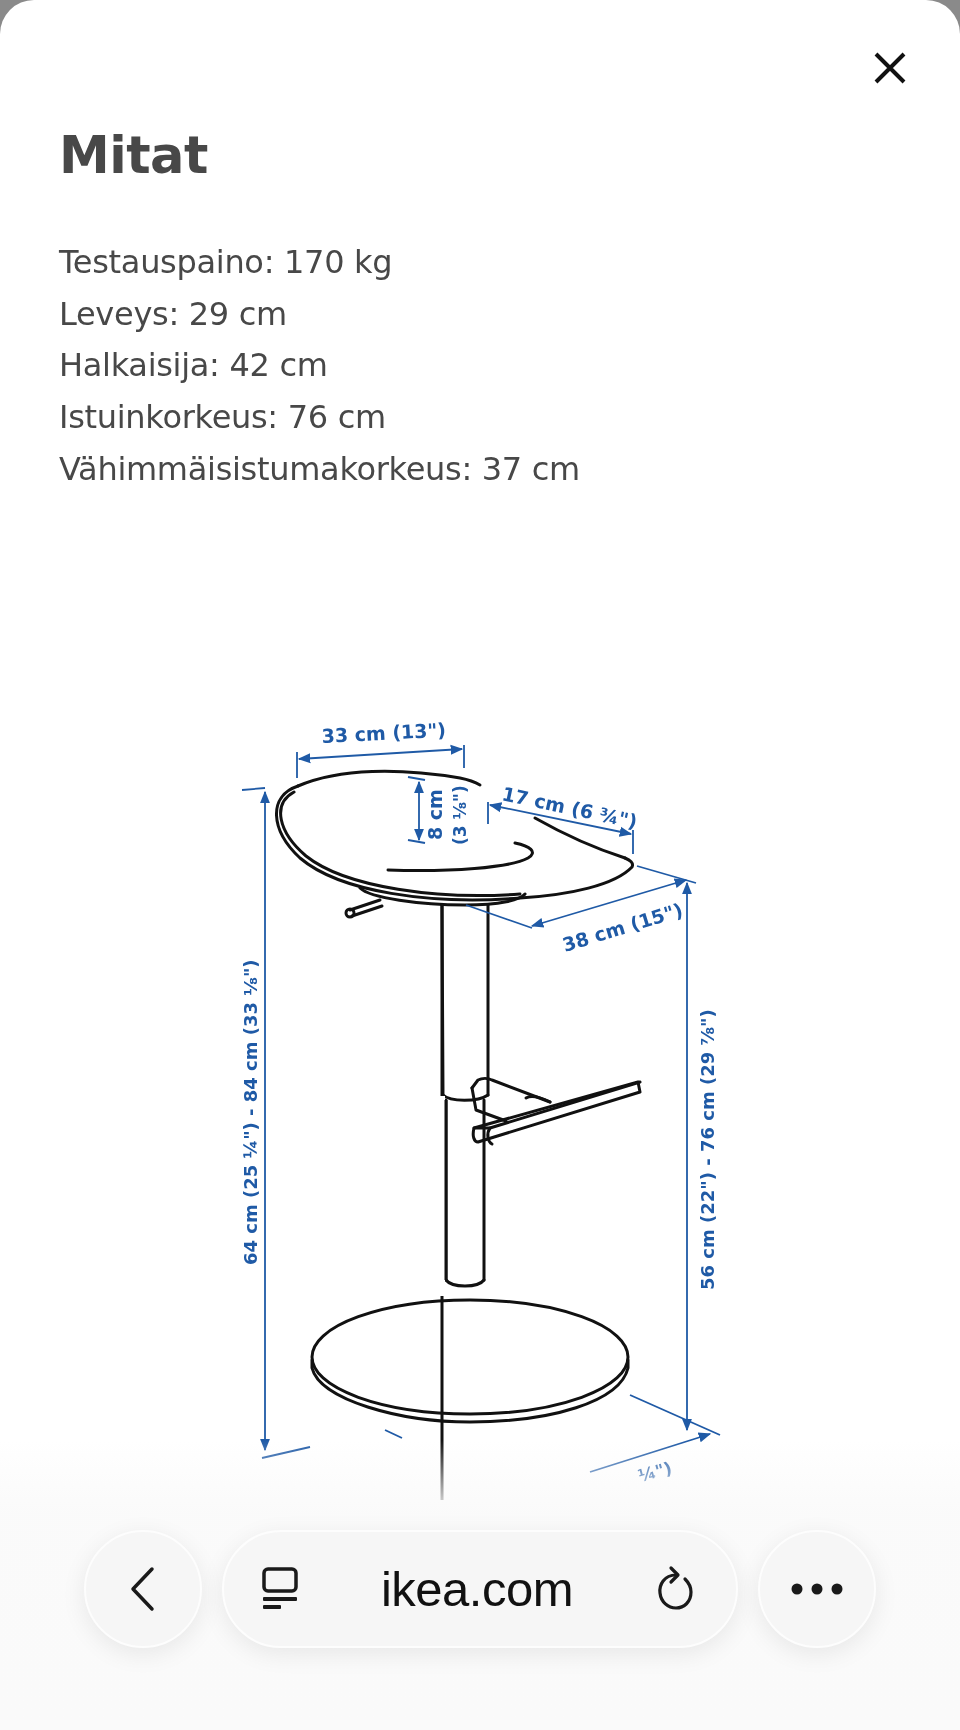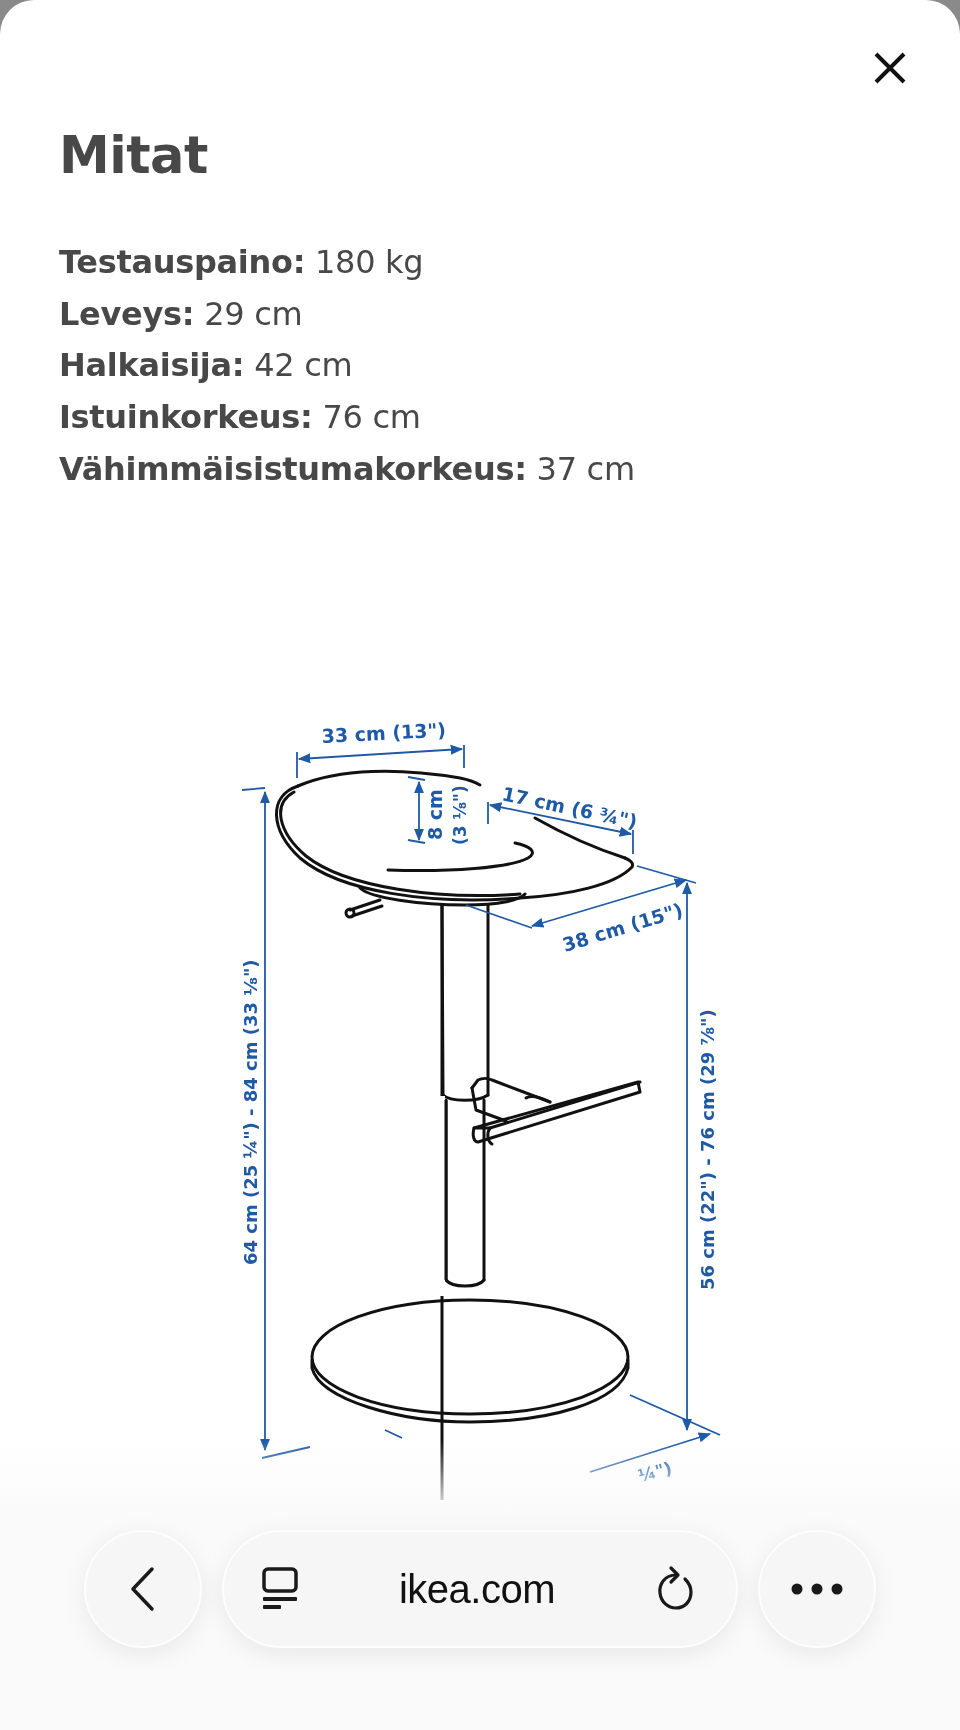--- a/index.html
+++ b/index.html
@@ -15,53 +15,53 @@
     }
     .title {
       position: absolute; left: 59px; top: 126px;
       font-size: 51px; font-weight: bold; color: #484848; letter-spacing: -0.5px;
     }
     .specs { position: absolute; left: 59px; top: 237px; }
     .spec-row {
       font-size: 32px; line-height: 51.7px; color: #484848; white-space: nowrap;
       letter-spacing: -0.3px;
     }
-    .spec-row .lbl { font-weight: bold; text-align: right; }
+    .spec-row .lbl { font-weight: normal; text-align: right; }
     .diagram { position: absolute; left: 220px; top: 700px; width: 520px; height: 800px; }
     .fade {
       position: absolute; left: 0; top: 1440px; width: 960px; height: 290px;
       background: linear-gradient(to bottom, rgba(255,255,255,0) 0%, rgba(250,250,250,0.95) 25%, #fafafa 100%);
     }
     .bar { position: absolute; left: 0; top: 1530px; width: 960px; height: 120px; }
     .pill {
       position: absolute; background: #f6f6f6; border: 2px solid #fdfdfd;
       box-shadow: 0 6px 24px rgba(0,0,0,0.08);
       display: flex; align-items: center; justify-content: center; cursor: pointer;
     }
     .back-btn { left: 84px; top: 0; width: 118px; height: 118px; border-radius: 59px; }
     .more-btn { left: 758px; top: 0; width: 118px; height: 118px; border-radius: 59px; }
     .url-bar { left: 222px; top: 0; width: 516px; height: 118px; border-radius: 59px; justify-content: space-between; padding: 0 40px 0 36px; }
-    .url-text { font-family: "Liberation Sans", sans-serif; font-size: 40px; color: #111; letter-spacing: -0.5px; }
+    .url-text { font-family: "Liberation Sans", sans-serif; font-size: 49px; color: #111; letter-spacing: -0.5px; }
     .icon { display: flex; align-items: center; justify-content: center; }
   </style>
 </head>
 <body>
 
 <div class="sheet">
 
   <div class="close-btn">
     <svg width="34" height="34" viewBox="0 0 34 34">
       <path d="M3 3 L31 31 M31 3 L3 31" stroke="#111" stroke-width="4" stroke-linecap="butt"></path>
     </svg>
   </div>
 
   <h1 class="title">Mitat</h1>
 
   <div class="specs">
-    <div class="spec-row"><span class="lbl">Testauspaino:</span> <span>180 kg</span></div>
+    <div class="spec-row"><span class="lbl">Testauspaino:</span> <span>170 kg</span></div>
     <div class="spec-row"><span class="lbl">Leveys:</span> <span>29 cm</span></div>
     <div class="spec-row"><span class="lbl">Halkaisija:</span> <span>42 cm</span></div>
     <div class="spec-row"><span class="lbl">Istuinkorkeus:</span> <span>76 cm</span></div>
     <div class="spec-row"><span class="lbl">Vähimmäisistumakorkeus:</span> <span>37 cm</span></div>
   </div>
 
   <svg class="diagram" viewBox="0 0 520 800" width="520" height="800">
     <defs>
       <marker id="arr" viewBox="0 0 10 10" refX="9" refY="5" markerWidth="7" markerHeight="7" orient="auto-start-reverse">
         <path d="M0 1 L10 5 L0 9 Z" fill="#1f5aa6"></path>

